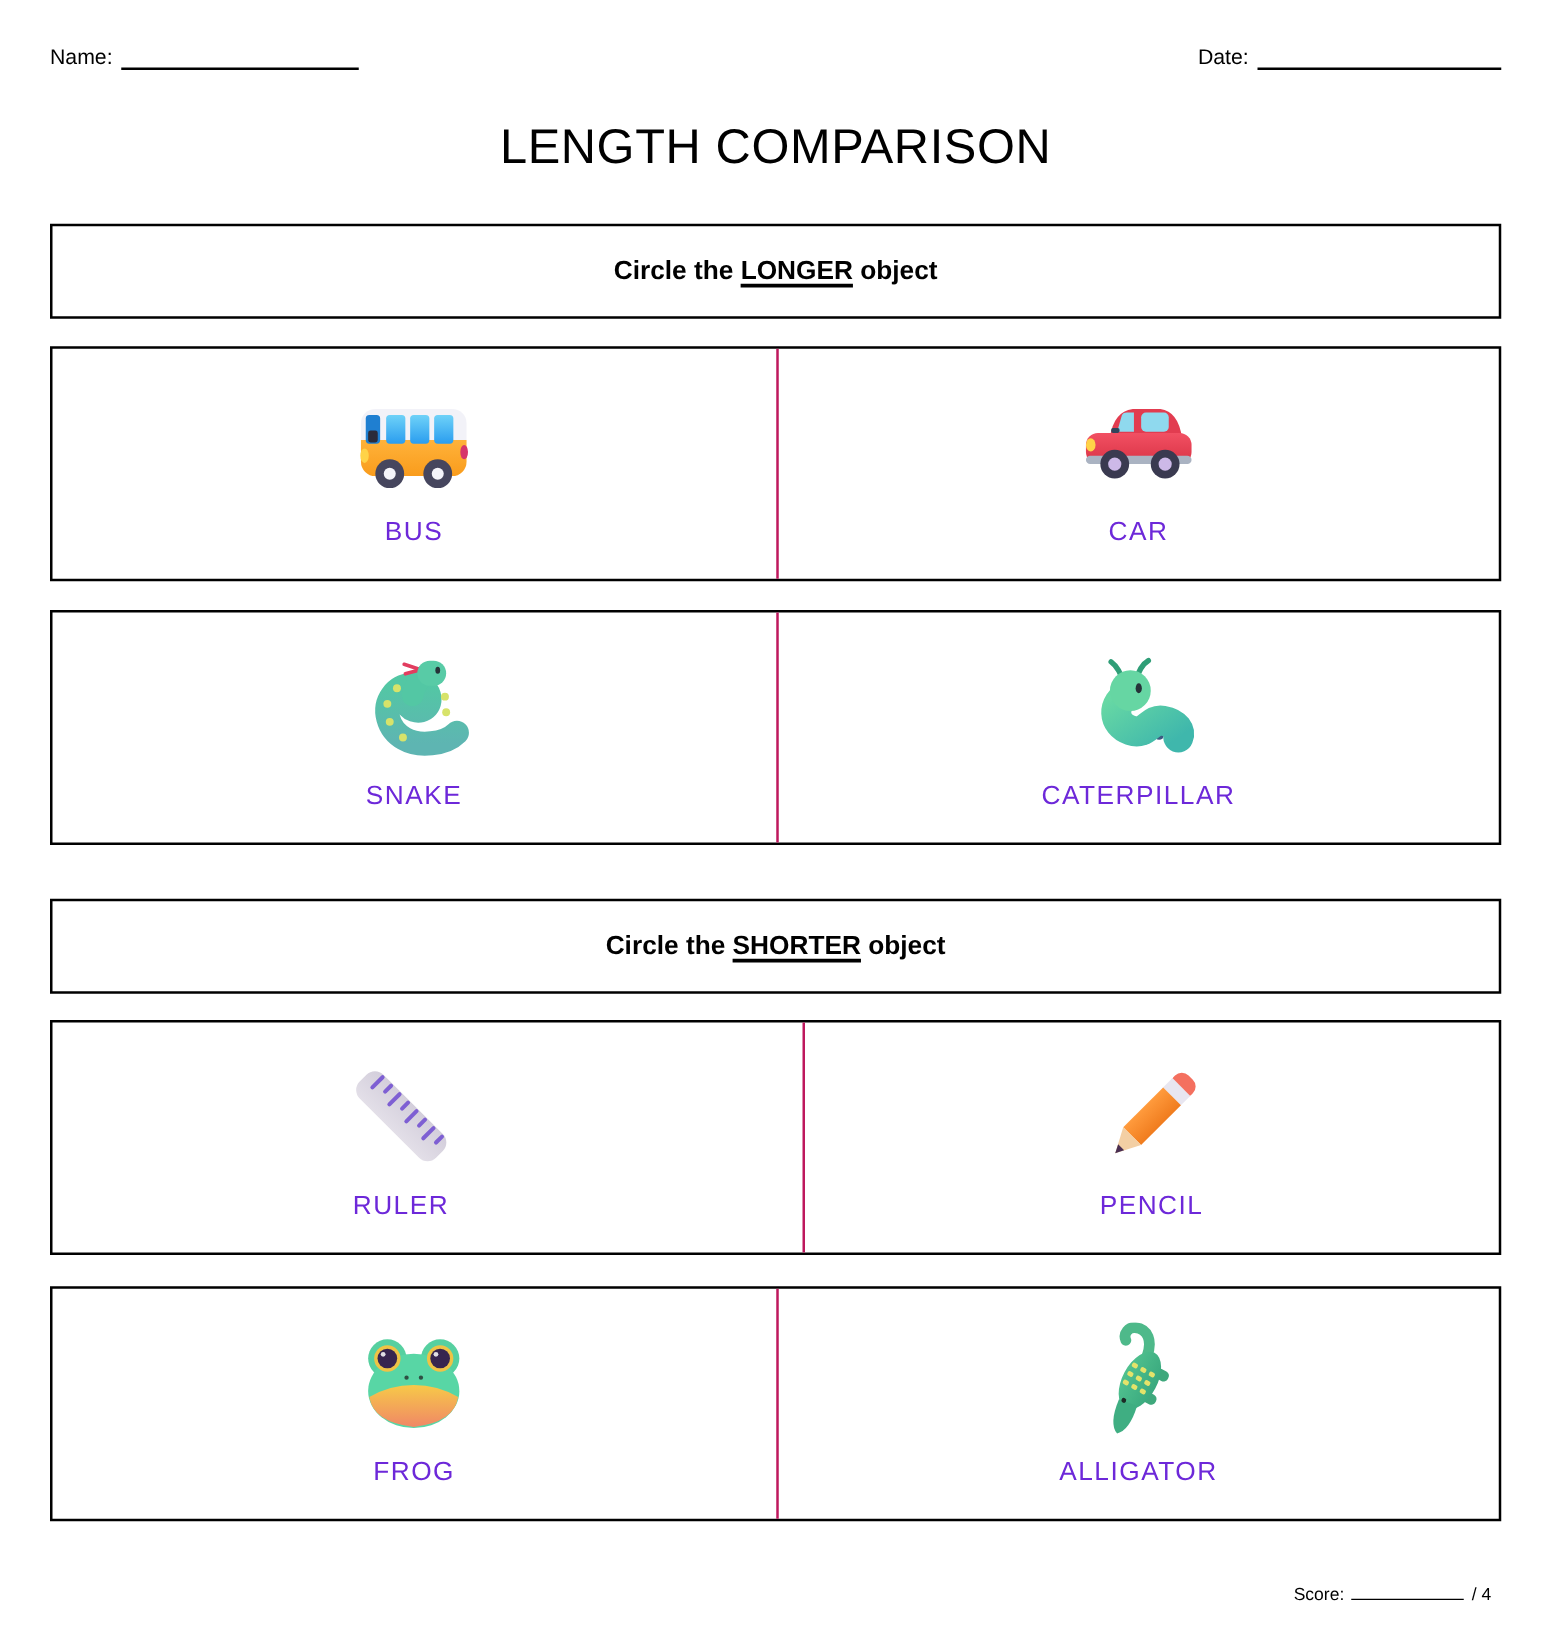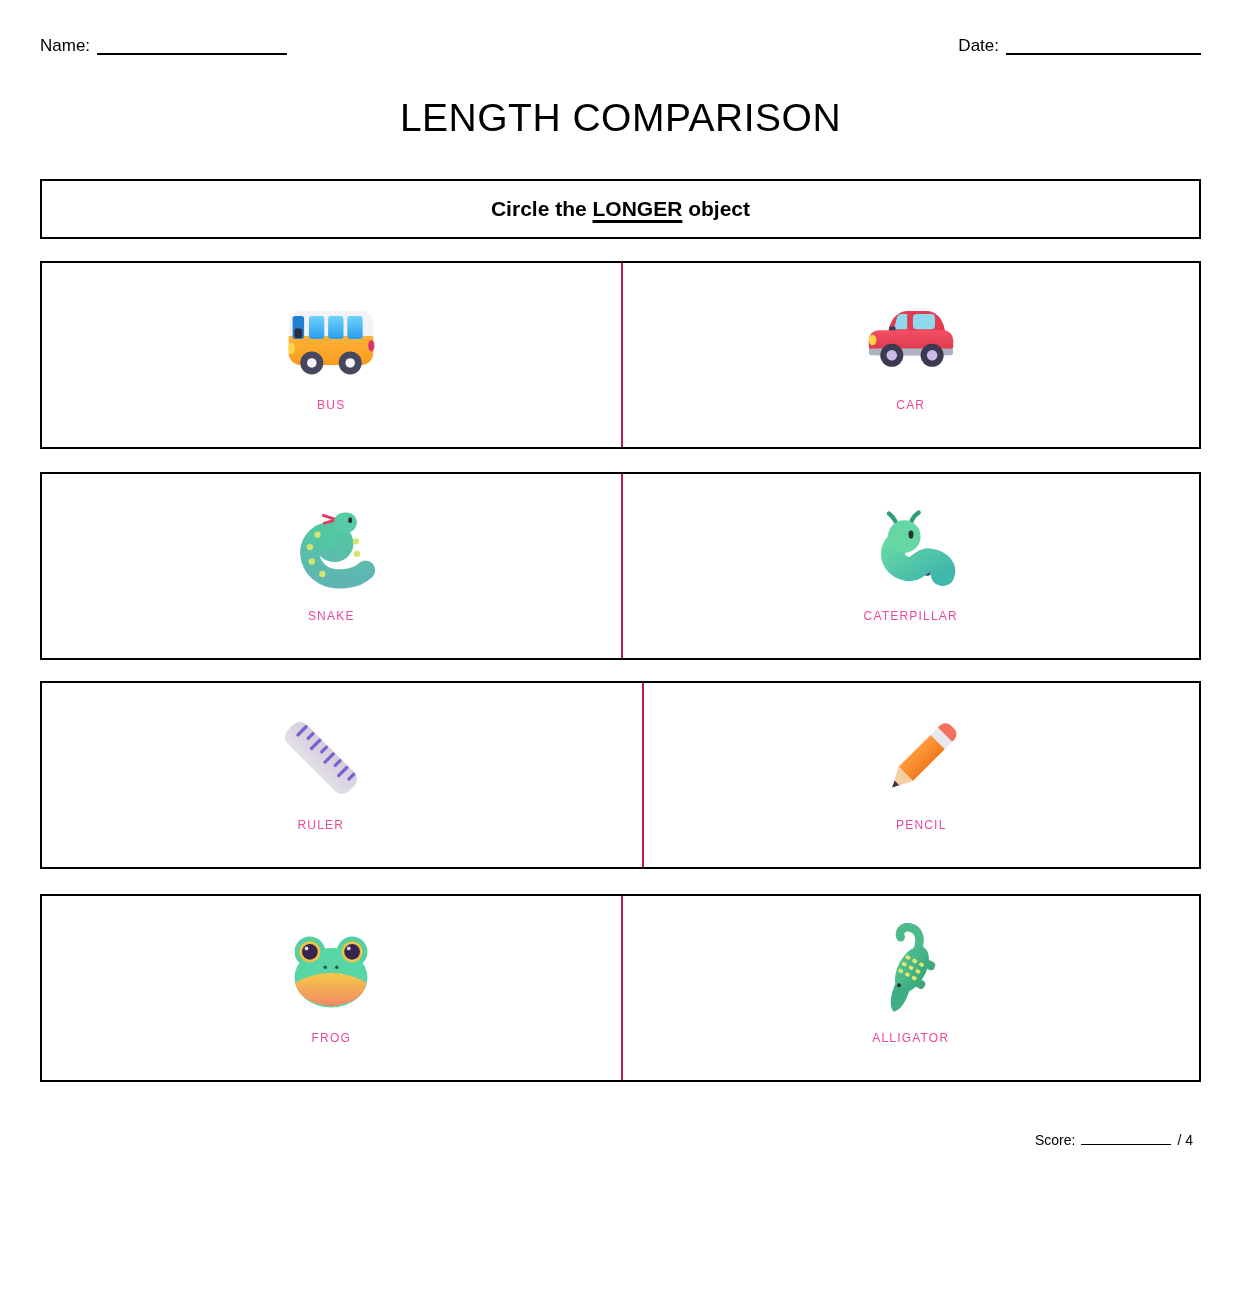--- a/index.html
+++ b/index.html
@@ -12,21 +12,21 @@
   }
   .sheet { padding: 0 40px; }
 
   
   .topline {
     padding-top: 36px;
     display: flex;
     justify-content: space-between;
     font-size: 17px;
   }
-  .field { display: flex; align-items: center; }
+  .field { display: flex; align-items: flex-end; }
   .field-label { line-height: 20px; }
   .blank-line {
     display: inline-block;
     border-bottom: 2.5px solid #000;
     height: 17px;
     margin-left: 7px;
   }
   .name-line { width: 190px; }
   .date-line { width: 195px; }
 
@@ -40,21 +40,21 @@
   }
   .subtitle {
     margin-top: 13px;
     text-align: center;
     font-size: 15px;
   }
 
   
   .section-header {
     border: 2px solid #000;
-    height: 60px;
+    height: 76px;
     display: flex;
     align-items: center;
     justify-content: center;
     font-size: 21px;
     font-weight: bold;
   }
   .section-header .keyword {
     text-decoration: underline;
     text-decoration-thickness: 2.5px;
     text-underline-offset: 4px;
@@ -82,23 +82,23 @@
     cursor: pointer;
   }
   .cell + .cell { border-left: 2px solid #be185d; }
   .icon-box {
     width: 96px; height: 96px;
     display: flex; align-items: center; justify-content: center;
   }
   .icon-box svg { width: 96px; height: 96px; }
   .item-label {
     margin-top: 12px;
-    font-size: 12px;
+    font-size: 21px;
     letter-spacing: 1.2px;
-    color: #ec4899;
+    color: #6d28d9;
   }
 
   
   .score {
     margin-top: 46px;
     text-align: right;
     font-size: 14px;
     padding-right: 8px;
   }
   .score-blank {
@@ -231,20 +231,23 @@
           <circle cx="67" cy="74" r="4" fill="#3c5a82"></circle>
           <path d="M42 40 C 27 47 28 65 43 70 C 57 75 59 60 70 62 C 82 64 85 71 83 76" stroke="url(#catG)" stroke-width="25" fill="none" stroke-linecap="round"></path>
           <circle cx="43" cy="37" r="17" fill="#66d6a3"></circle>
           <ellipse cx="50" cy="35" rx="2.6" ry="4.2" fill="#263238"></ellipse>
         </svg>
       </div>
       <div class="item-label">CATERPILLAR</div>
     </div>
   </div>
 
+  <div class="section-header section-2">
+    <span><span>Circle the </span><span class="keyword">SHORTER</span><span> object</span></span>
+  </div>
 
   <div class="row row-3">
     <div class="cell">
       <div class="icon-box">
         <svg viewBox="0 0 100 100">
           <defs>
             <linearGradient id="rulG" x1="0" y1="0" x2="1" y2="0">
               <stop offset="0" stop-color="#e3dfe8"></stop>
                 <stop offset="1" stop-color="#d3cedb"></stop>
             </linearGradient>

